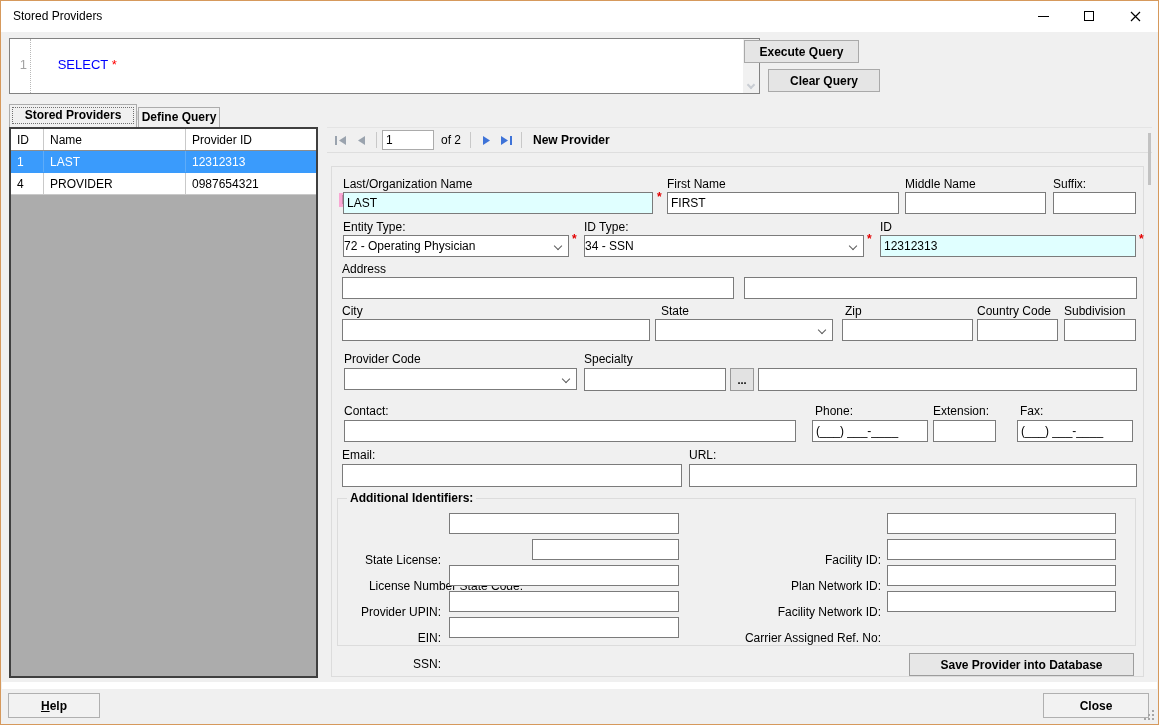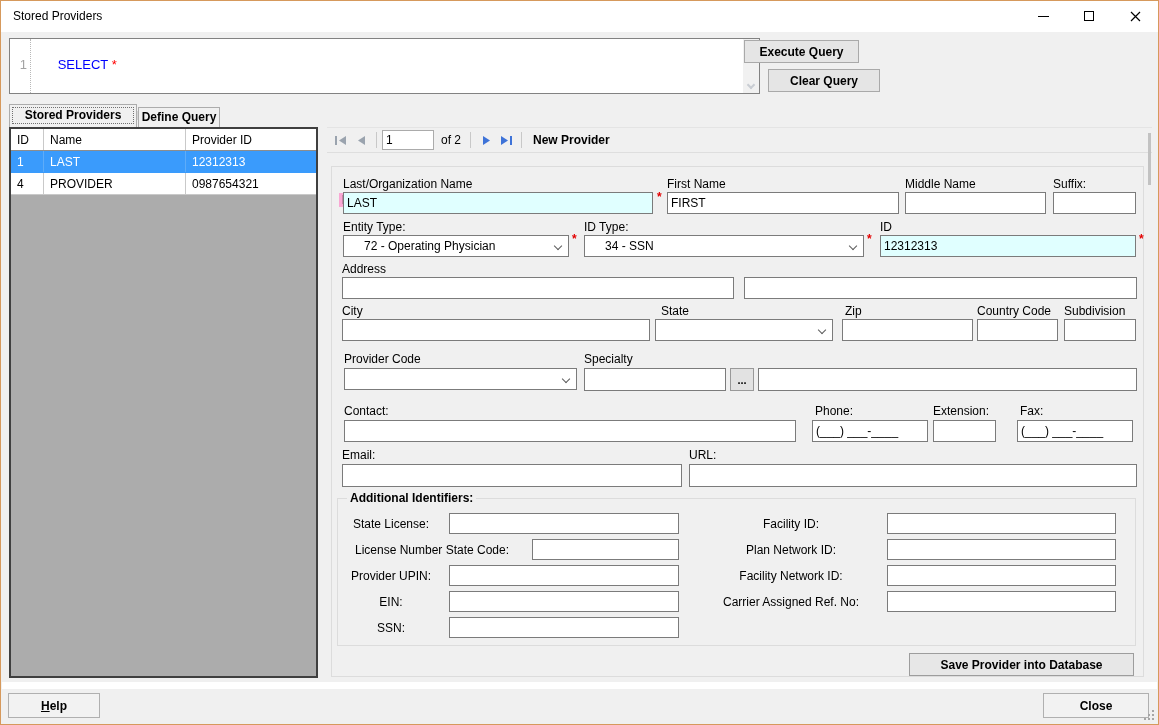--- a/index.html
+++ b/index.html
@@ -68,27 +68,27 @@
   #group-provider { left:330px; top:165px; width:813px; height:511px; }
   #group-provider-label { position:absolute; left:338px; top:152px; background:#f9a8d4; padding:0 3px; font-weight:bold; z-index:2;margin-top:40px; }
   #group-addl { left:336px; top:497px; width:799px; height:148px; }
   #group-addl-label { position:absolute; left:346px; top:490px; background:#f0f0f0; padding:0 3px; font-weight:bold; z-index:2; }
 
   
   .fld { position:absolute; z-index:3; }
   .lbl { display:block; height:15px; white-space:nowrap; }
   .ti { width:100%; height:22px; border:1px solid #7b7b7b; background:#fff; font:12px "Liberation Sans",sans-serif; padding:0 3px; }
   .cyan { background:#e0ffff; }
-  .combo { width:100%; height:22px; border:1px solid #7b7b7b; background:#fff; position:relative; display:flex; align-items:center; padding:0 20px 0 20px; cursor:default; }
+  .combo { width:100%; height:22px; border:1px solid #7b7b7b; background:#fff; position:relative; display:flex; align-items:center; padding:0 20px 0 0; cursor:default; }
   .combo .chev { position:absolute; right:7px; top:7px; width:6px; height:6px; border-right:1px solid #5c5c5c; border-bottom:1px solid #5c5c5c; transform:rotate(45deg); }
   .req { position:absolute; color:#e30000; font-weight:bold; }
   .browse-btn { position:absolute; left:729px; top:367px; width:24px; height:23px; z-index:3; background:#e2e2e2; border:1px solid #999; font:bold 11px "Liberation Sans",sans-serif; padding:0; cursor:default; }
 
   
-  .ai-lbl { position:absolute; z-index:3; text-align:center; white-space:nowrap; }
+  .ai-lbl { position:absolute; z-index:3; text-align:right; white-space:nowrap;margin-top:36px; }
   .ai-in  { position:absolute; z-index:3; height:21px; border:1px solid #7b7b7b; background:#fff; font:12px "Liberation Sans",sans-serif; padding:0 3px; }
 
   
   .white-strip { position:absolute; left:1px; right:1px; top:681px; height:7px; background:#fff; }
   .bottom-bar { position:absolute; left:1px; right:1px; top:688px; bottom:1px; background:#f0f0f0; }
   .u { text-decoration:underline; }
   .grip { position:absolute; right:3px; bottom:3px; }
   .mini-scroll { position:absolute; left:1147px; top:132px; width:3px; height:52px; background:#c2c2c2; }
 </style>
 </head>

